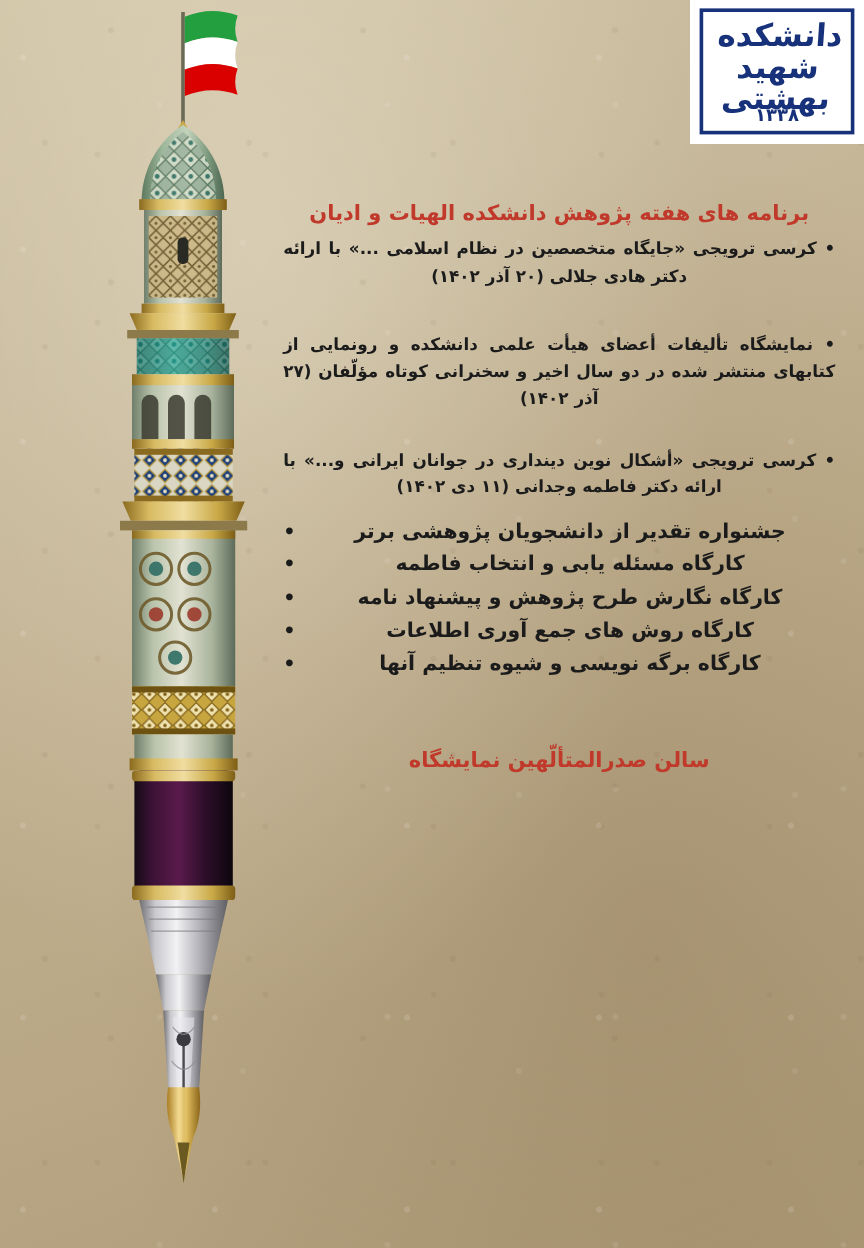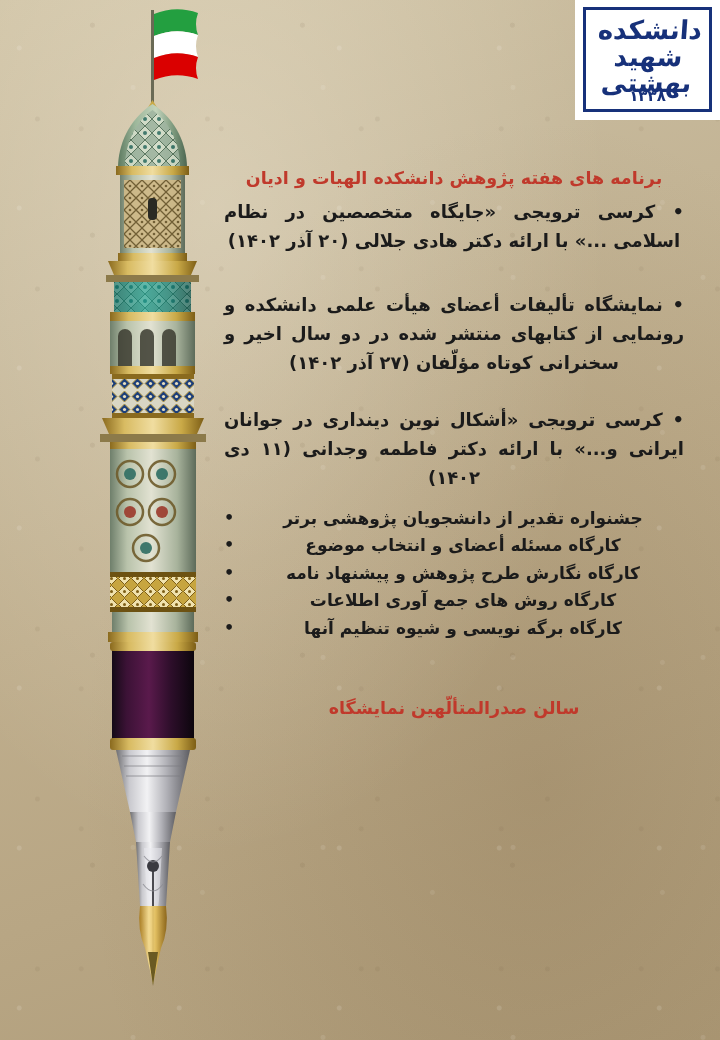--- a/index.html
+++ b/index.html
@@ -89,37 +89,37 @@
     width: 230px;
     height: 1000px;
     z-index: 2;
     pointer-events: none;
   }
 
   
   .content {
     position: absolute;
     top: 165px;
-    right: 36px;
+    right: 24px;
     width: 460px;
     z-index: 5;
     text-align: right;
     direction: rtl;
   }
   .heading {
     color: #c0392b;
     font-size: 17.5px;
     font-weight: bold;
     line-height: 1.5;
     margin: 0 0 6px 0;
     text-align: center;
   }
   .para {
     color: #1b1b1b;
-    font-size: 18px;
+    font-size: 14px;
     font-weight: bold;
     line-height: 1.62;
     margin: 0 0 14px 0;
     text-align: justify;
     text-align-last: center;
   }
   .para.p1 { margin-bottom: 34px; }
   .para.p2 { margin-bottom: 28px; }
   .para.p3 { margin-bottom: 12px; }
 
@@ -337,21 +337,21 @@
   <div class="content">
 
     <div class="heading">برنامه های هفته پژوهش دانشکده الهیات و ادیان</div>
 
     <p class="para p1">• کرسی ترویجی «جایگاه متخصصین در نظام اسلامی ...» با ارائه دکتر هادی جلالی (۲۰ آذر ۱۴۰۲)</p>
     <p class="para p2">• نمایشگاه تألیفات أعضای هیأت علمی دانشکده و رونمایی از کتابهای منتشر شده در دو سال اخیر و سخنرانی کوتاه مؤلّفان (۲۷ آذر ۱۴۰۲)</p>
     <p class="para p3">• کرسی ترویجی «أشکال نوین دینداری در جوانان ایرانی و...» با ارائه دکتر فاطمه وجدانی (۱۱ دی ۱۴۰۲)</p>
 
     <ul class="bullets">
       <li>جشنواره تقدیر از دانشجویان پژوهشی برتر</li>
-      <li>کارگاه مسئله أعضای و انتخاب موضوع</li>
+      <li>کارگاه مسئله یابی و انتخاب فاطمه</li>
       <li>کارگاه نگارش طرح پژوهش و پیشنهاد نامه</li>
       <li>کارگاه روش های جمع آوری اطلاعات</li>
       <li>کارگاه برگه نویسی و شیوه تنظیم آنها</li>
     </ul>
 
     <div class="venue">سالن صدرالمتألّهین نمایشگاه</div>
   </div>
 
 </div>
 

